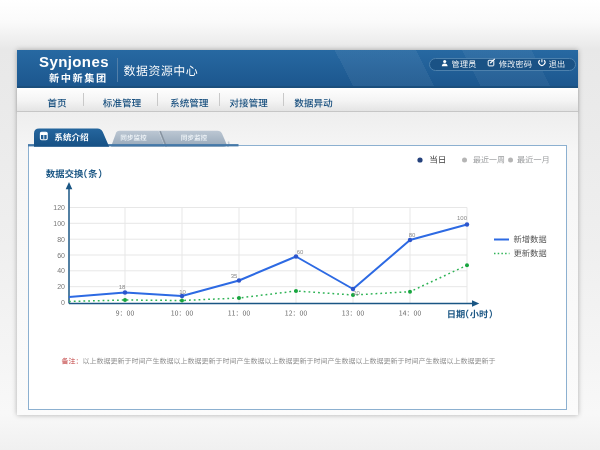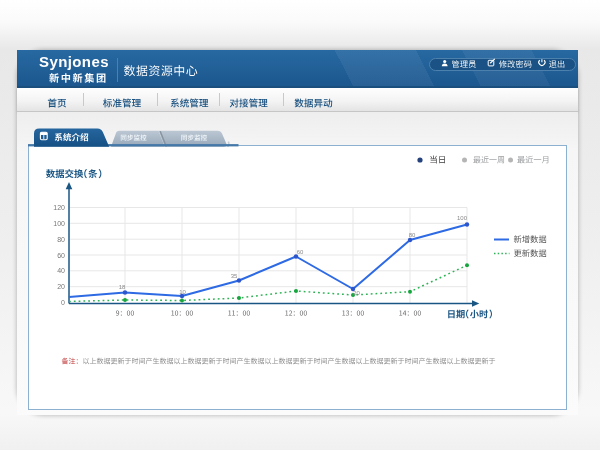--- a/index.html
+++ b/index.html
@@ -1,18 +1,18 @@
 <!DOCTYPE html>
 <html><head>
 <meta charset="utf-8">
 <style>
   * { margin:0; padding:0; box-sizing:border-box; }
   html,body { width:600px; height:450px; overflow:hidden; font-family:"Liberation Sans",sans-serif; }
   body { background:linear-gradient(180deg,#ffffff 0%,#fafafa 5%,#e8e8e8 11%,#efefef 55%,#f8f8f8 92%,#f0f0f0 100%); position:relative; }
-  #page { position:absolute; left:17px; top:50px; width:561px; height:365px; background:#f2f2f2; box-shadow:0 0 5px rgba(0,0,0,.30);border-radius:27px; }
+  #page { position:absolute; left:17px; top:50px; width:561px; height:365px; background:#f2f2f2; box-shadow:0 0 5px rgba(0,0,0,.30); }
   #hdr { position:absolute; left:0; top:0; width:561px; height:38px; background:linear-gradient(63deg, rgba(255,255,255,0) 58%, rgba(255,255,255,0.06) 58%, rgba(255,255,255,0.06) 72%, rgba(255,255,255,0) 72%, rgba(255,255,255,0) 80%, rgba(255,255,255,0.05) 80%, rgba(255,255,255,0.05) 92%, rgba(255,255,255,0) 92%), linear-gradient(180deg,#2769a2,#1c578e); border-bottom:2px solid #1b4f7d; }
   #nav { position:absolute; left:0; top:38px; width:561px; height:24px; background:linear-gradient(180deg,#fefefe,#f4f4f4 55%,#e4e4e4); border-bottom:1px solid #c6c6c6; box-shadow:0 1px 2px rgba(0,0,0,.12); }
   #content { position:absolute; left:0; top:62px; width:561px; height:303px; background:linear-gradient(180deg,#eeeeee 0px,#f6f6f6 40px,#fbfbfb 100%); }
   #panel { position:absolute; left:11px; top:94.5px; width:539px; height:265px; background:#fff; border:1px solid #8cb0d0; }
   .navsep { position:absolute; top:5px; width:1px; height:13px; background:#c9c9c9; }
   #logo-en { position:absolute; left:22px; top:4px; font-size:15px; line-height:15px; font-weight:bold; color:#fff; letter-spacing:0.4px; }
   #hsep { position:absolute; left:100px; top:8px; width:1px; height:24px; background:#527fa9; }
   #pill { position:absolute; left:412px; top:8px; width:147px; height:13px; background:#1a5285; border:1px solid #4d81ad; border-radius:7px; }
 </style>
 </head>

